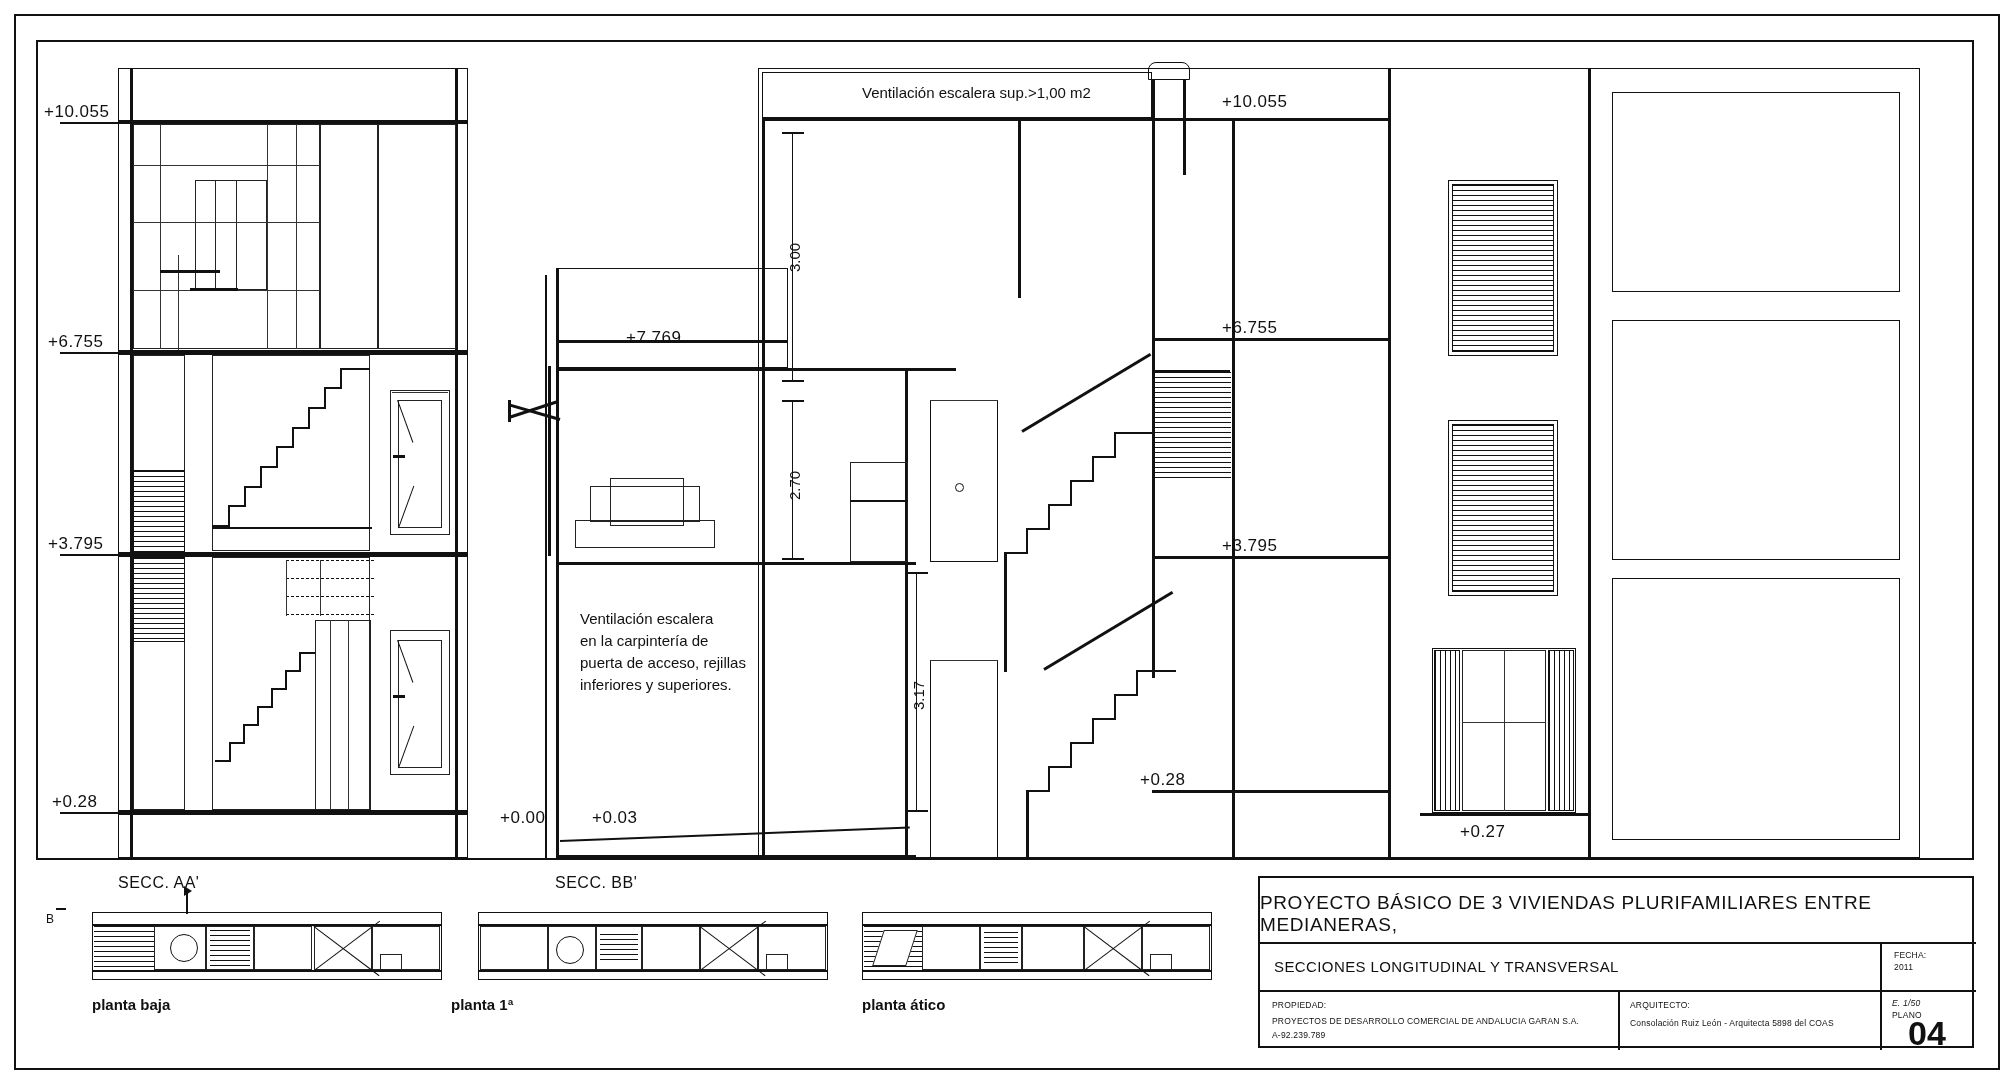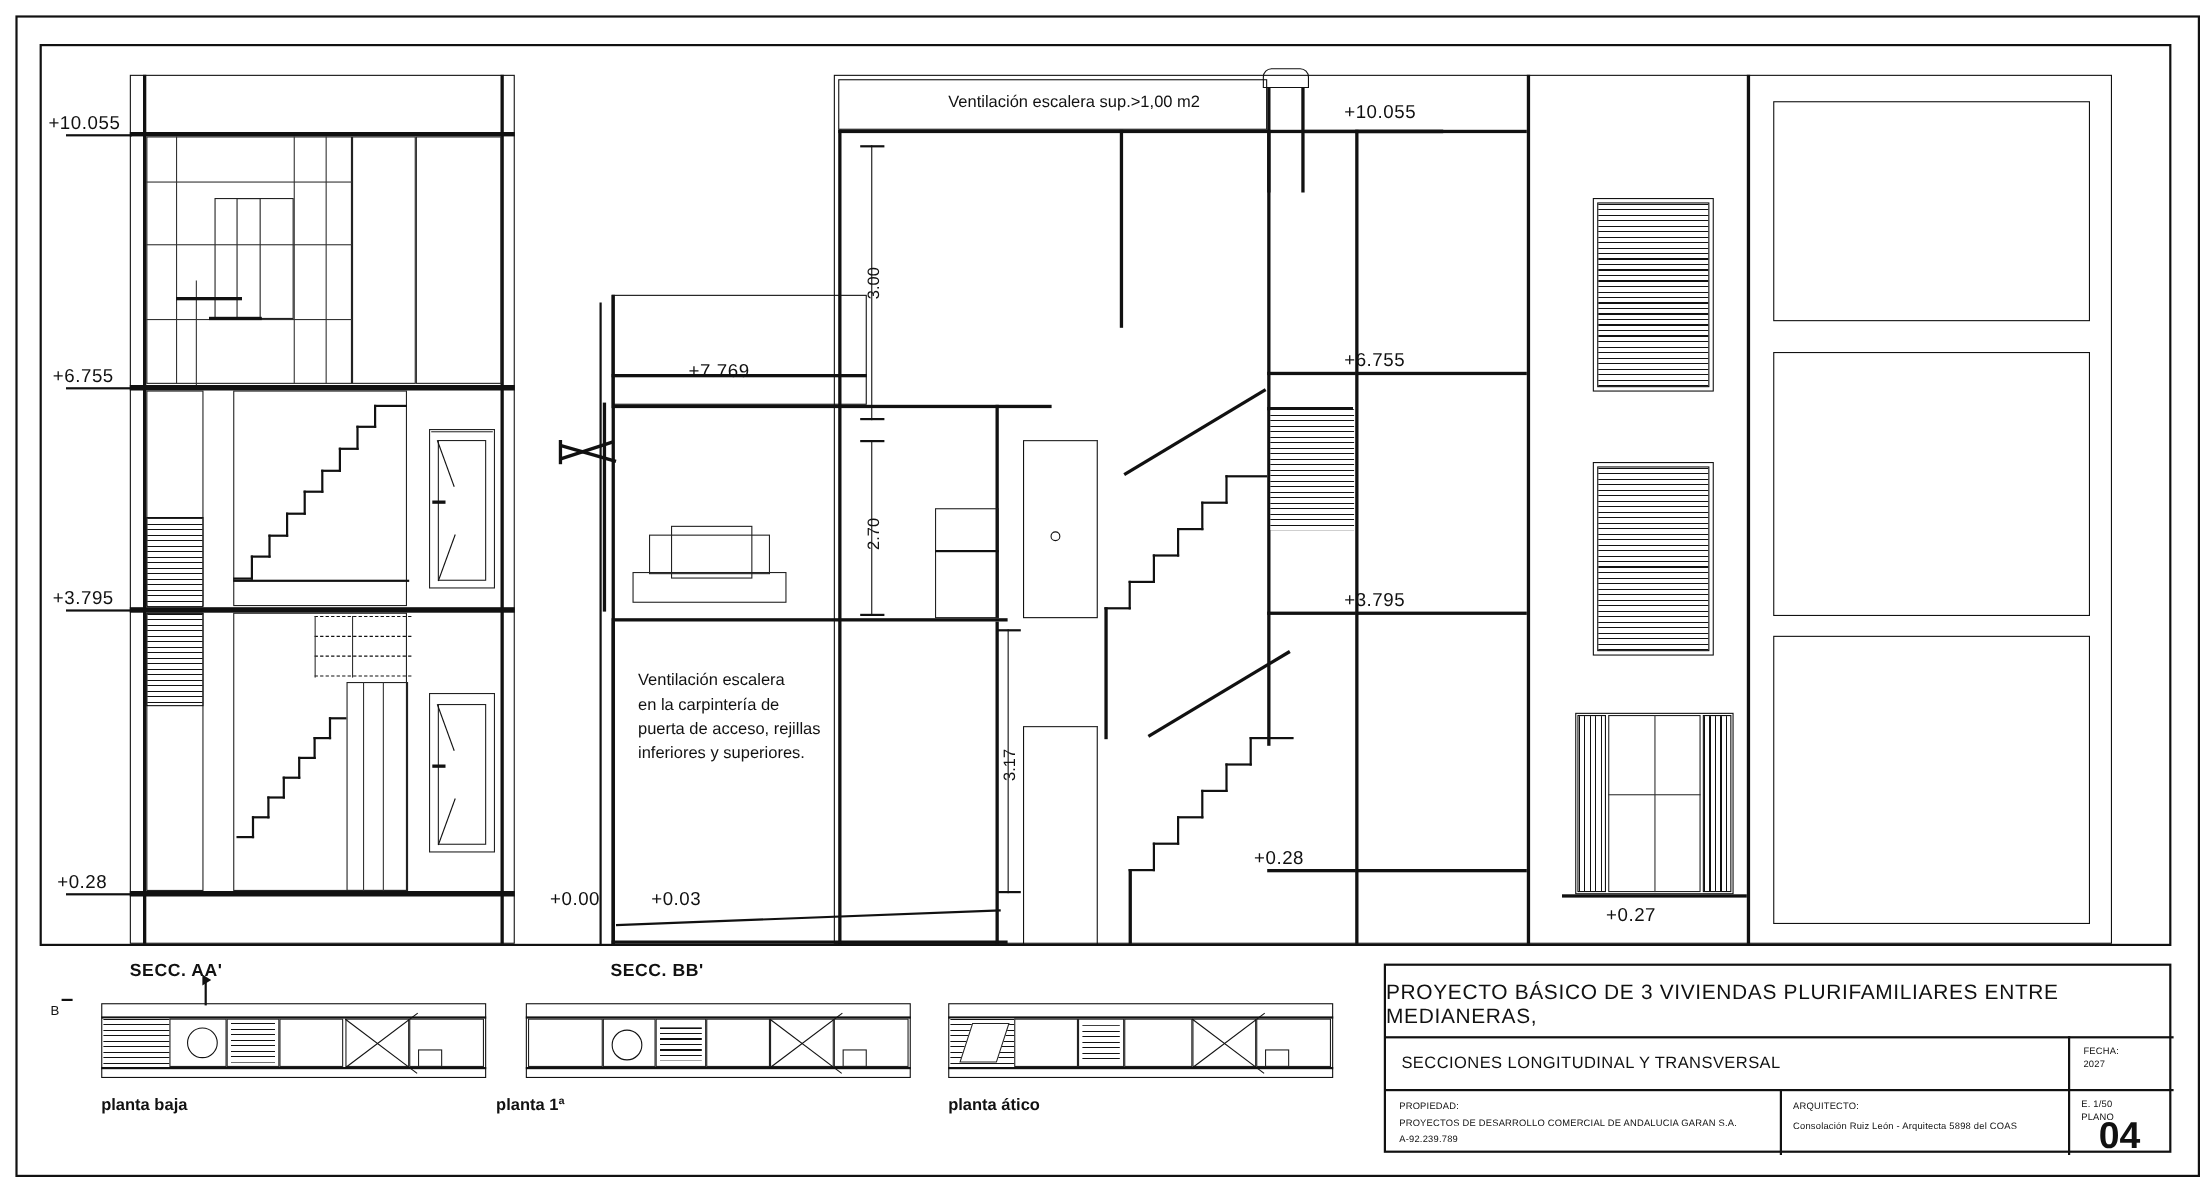--- a/index.html
+++ b/index.html
@@ -4,21 +4,21 @@
 <style>
   html,body{margin:0;padding:0;background:#ffffff;}
   body{width:2010px;height:1080px;overflow:hidden;font-family:"Liberation Sans",sans-serif;color:#111;}
   #sheet{position:relative;width:2010px;height:1080px;background:#fff;}
   .frame{position:absolute;border:2px solid #111;}
   .line{position:absolute;background:#111;}
   .thin{background:#333;}
   .txt{position:absolute;white-space:nowrap;}
   .lvl{font-size:17px;letter-spacing:.5px;}
   .note{font-size:15px;}
-  .caption{font-size:16px;font-weight:bold;letter-spacing:.5px;text-align:center;}
+  .caption{font-size:16px;font-weight:normal;letter-spacing:.5px;text-align:center;}
   .small{font-size:12px;}
   .tiny{font-size:8.5px;letter-spacing:.2px;}
   .vert{transform-origin:0 0;transform:rotate(-90deg);}
   .box{position:absolute;border:1.5px solid #111;box-sizing:border-box;}
   .boxthin{position:absolute;border:1px solid #222;box-sizing:border-box;}
   .hatch{position:absolute;box-sizing:border-box;border:1.5px solid #111;
      background:repeating-linear-gradient(to bottom,#111 0px,#111 1px,#fff 1px,#fff 5px);}
   .hatchv{position:absolute;box-sizing:border-box;border:1.5px solid #111;
      background:repeating-linear-gradient(to right,#111 0px,#111 1px,#fff 1px,#fff 5px);}
   .dash{position:absolute;height:0;border-top:1px dashed #111;}
@@ -360,27 +360,27 @@
     <div class="tb-line" style="left:0;top:112px;width:716px;"></div>
 
     <div class="tb-vline" style="left:620px;top:64px;height:108px;"></div>
     <div class="tb-vline" style="left:358px;top:112px;height:60px;"></div>
 
     <div class="tb-title" style="position:absolute;left:0;top:14px;width:716px;">PROYECTO BÁSICO DE 3 VIVIENDAS PLURIFAMILIARES ENTRE MEDIANERAS,</div>
 
     <div class="tb-sub" style="position:absolute;left:14px;top:80px;">SECCIONES LONGITUDINAL Y TRANSVERSAL</div>
 
     <div class="tiny" style="position:absolute;left:634px;top:72px;">FECHA:</div>
-    <div class="tiny" style="position:absolute;left:634px;top:84px;">2027</div>
+    <div class="tiny" style="position:absolute;left:634px;top:84px;">2011</div>
 
     <div class="tiny" style="position:absolute;left:12px;top:122px;">PROPIEDAD:</div>
     <div class="tiny" style="position:absolute;left:12px;top:138px;text-align:right;">PROYECTOS DE DESARROLLO COMERCIAL DE ANDALUCIA GARAN S.A.</div>
     <div class="tiny" style="position:absolute;left:12px;top:152px;">A-92.239.789</div>
 
     <div class="tiny" style="position:absolute;left:370px;top:122px;">ARQUITECTO:</div>
     <div class="tiny" style="position:absolute;left:370px;top:140px;">Consolación Ruiz León  - Arquitecta 5898 del COAS</div>
 
-    <div class="tiny" style="position:absolute;left:632px;top:120px;">E. 1/50</div>
+    <div class="tiny" style="position:absolute;left:632px;top:120px;font-style:italic;">E. 1/50</div>
     <div class="tiny" style="position:absolute;left:632px;top:132px;">PLANO</div>
     <div class="tb-num" style="position:absolute;left:648px;top:136px;">04</div>
   </div>
 
 </div>
 
 </body></html>

